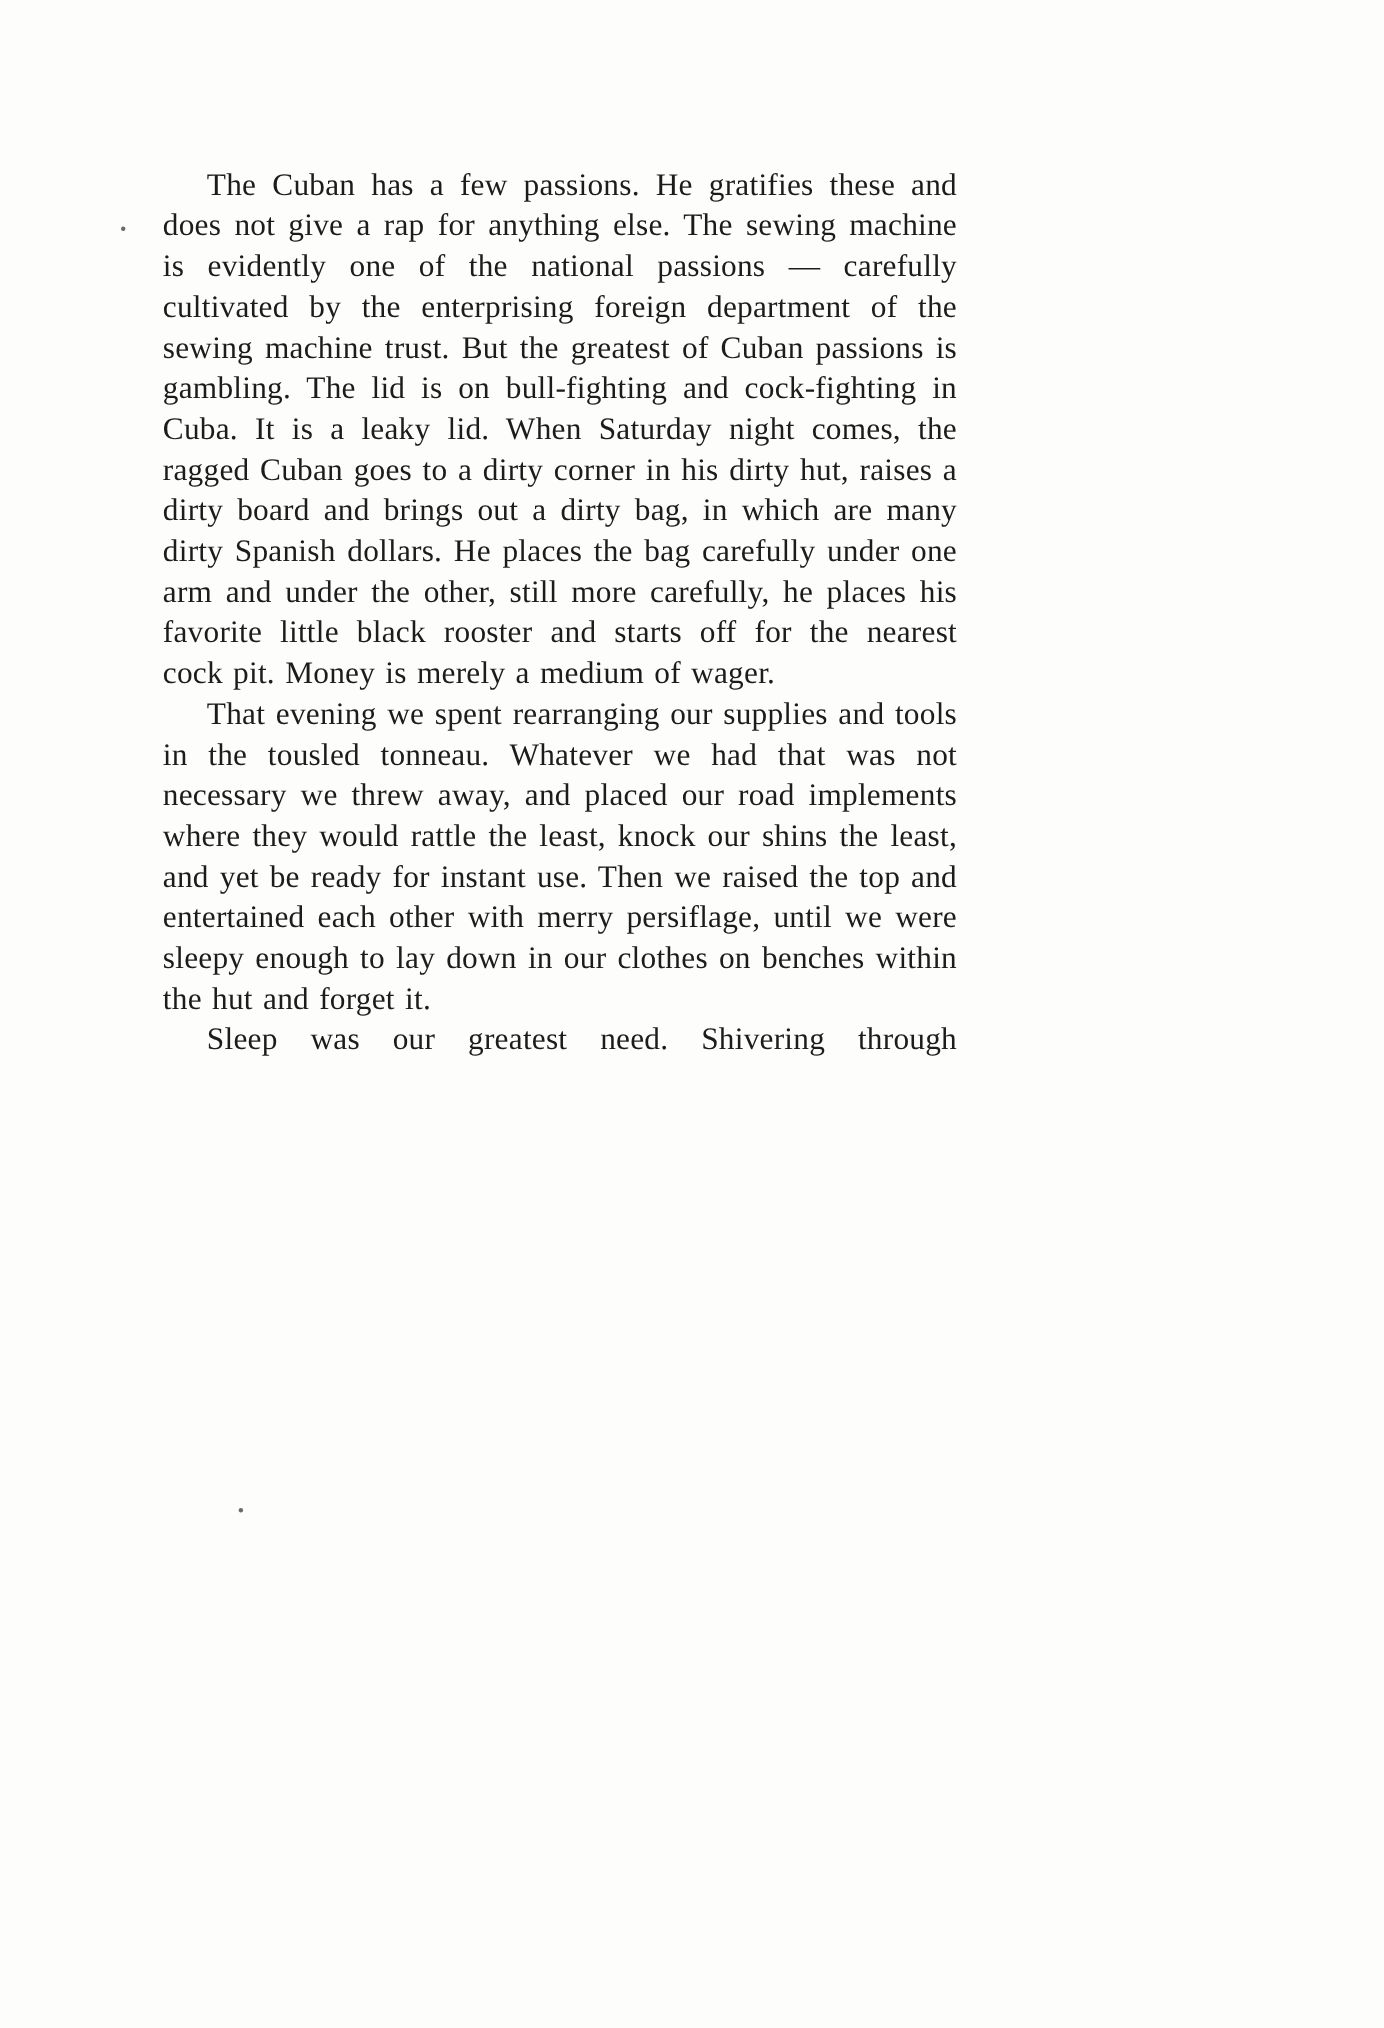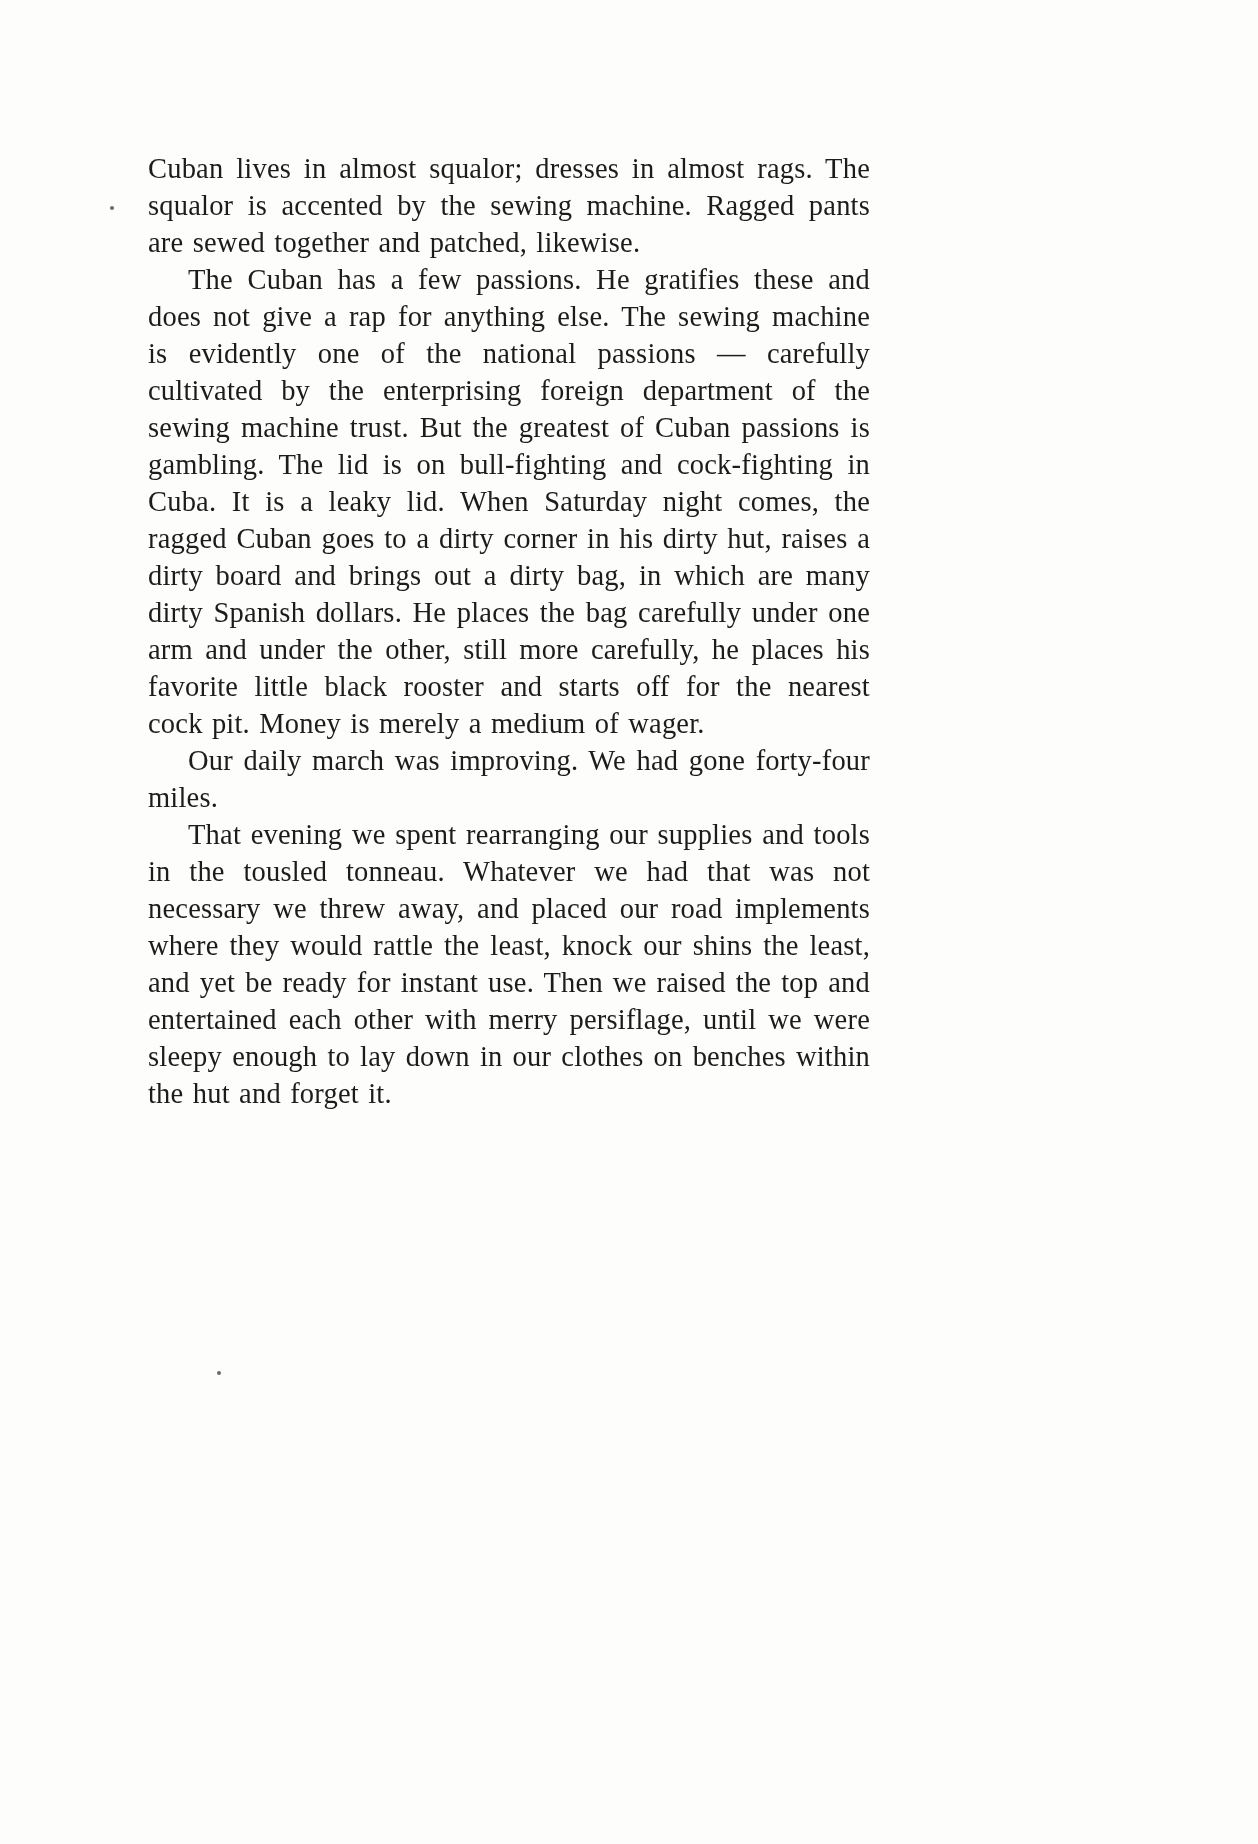--- a/index.html
+++ b/index.html
@@ -58,20 +58,19 @@
 </style>
 </head>
 <body>
 
 <div class="page">
 
   <span class="speck speck-1"></span>
   <span class="speck speck-2"></span>
 
   <div class="text-block">
-    <p>Cuban lives in almost squalor; dresses in almost rags. The squalor is accented by the sewing machine. Ragged pants are sewed together and patched, likewise.</p>
     <p class="indent">The Cuban has a few passions. He gratifies these and does not give a rap for anything else. The sewing machine is evidently one of the national passions — carefully cultivated by the enterprising foreign department of the sewing machine trust. But the greatest of Cuban passions is gambling. The lid is on bull-fighting and cock-fighting in Cuba. It is a leaky lid. When Saturday night comes, the ragged Cuban goes to a dirty corner in his dirty hut, raises a dirty board and brings out a dirty bag, in which are many dirty Spanish dollars. He places the bag carefully under one arm and under the other, still more carefully, he places his favorite little black rooster and starts off for the nearest cock pit. Money is merely a medium of wager.</p>
-    <p class="indent">Our daily march was improving. We had gone forty-four miles.</p>
     <p class="indent">That evening we spent rearranging our supplies and tools in the tousled tonneau. Whatever we had that was not necessary we threw away, and placed our road implements where they would rattle the least, knock our shins the least, and yet be ready for instant use. Then we raised the top and entertained each other with merry persiflage, until we were sleepy enough to lay down in our clothes on benches within the hut and forget it.</p>
+    <p class="indent justify-last">Sleep was our greatest need. Shivering through</p>
   </div>
 
 
 </div>
 
 </body></html>

